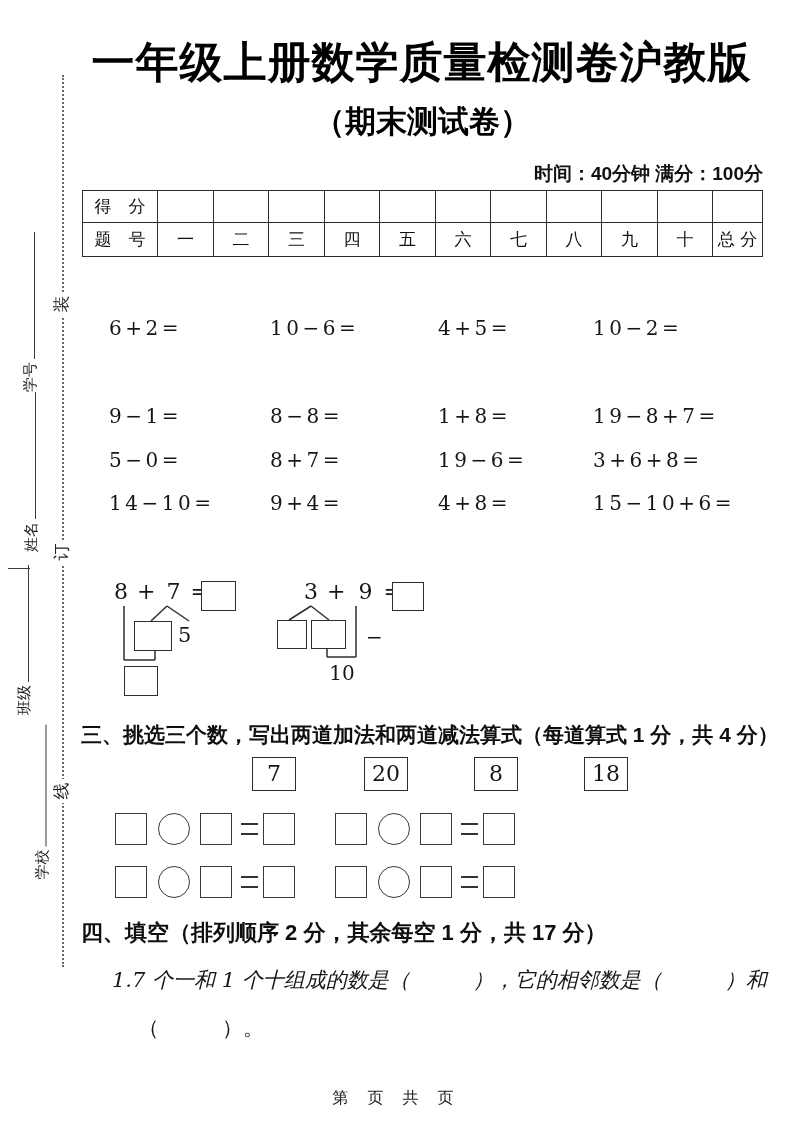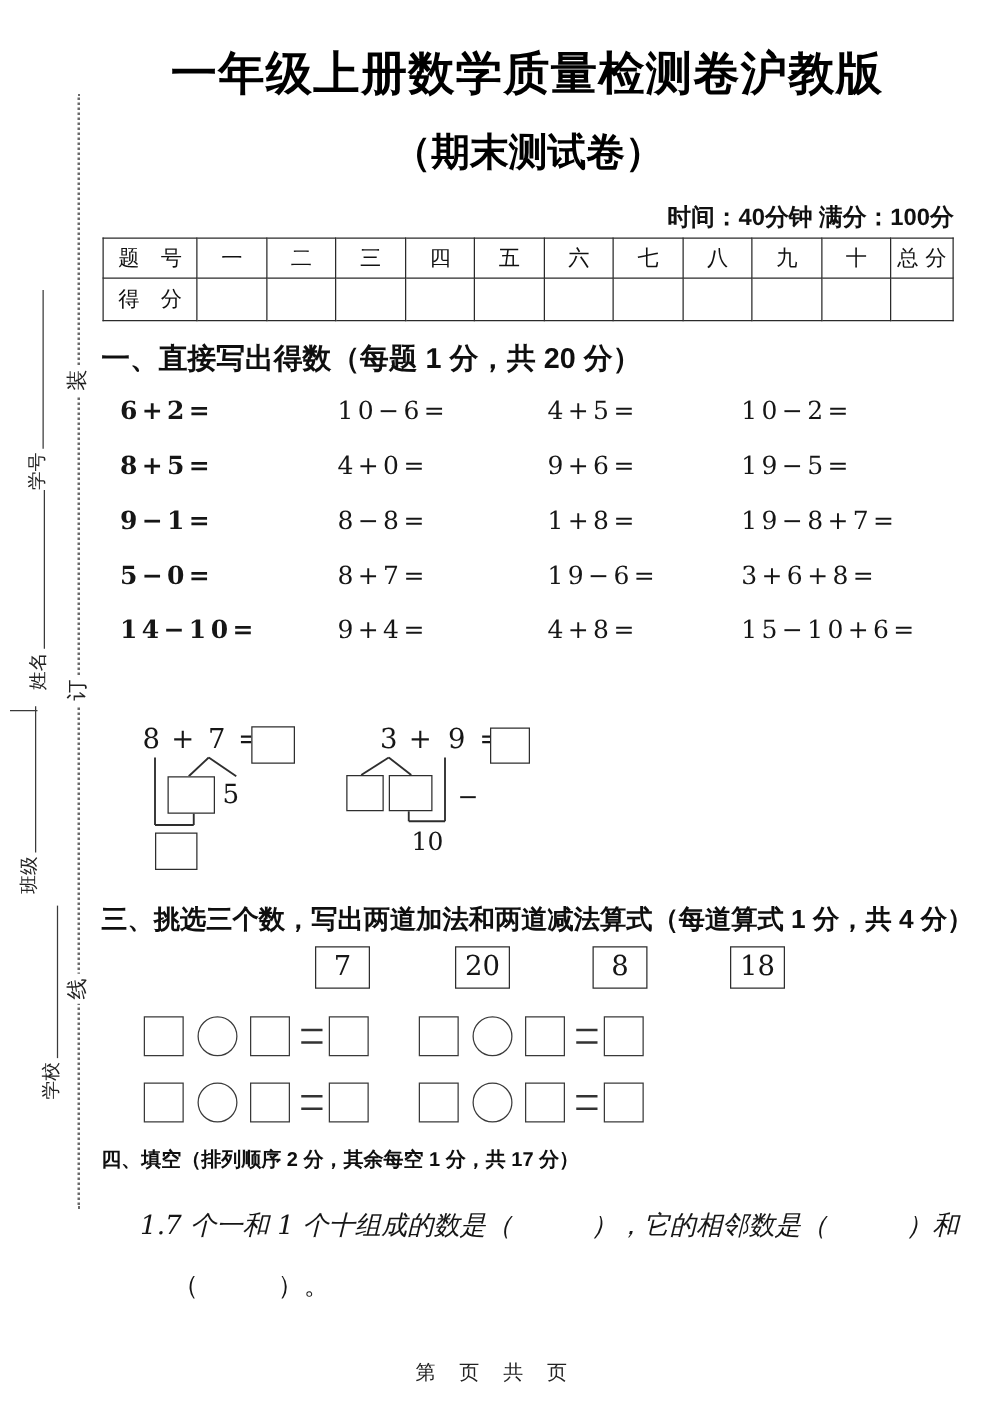--- a/index.html
+++ b/index.html
@@ -4,21 +4,21 @@
 <style>
   html,body { margin:0; padding:0; background:#fff; }
   .page {
     position:relative; width:793px; height:1122px; background:#ffffff;
     font-family:"DejaVu Serif","Liberation Serif",serif; color:#1c1c1c;
     overflow:hidden;
   }
   
   .title {
     position:absolute; top:34px; left:70px; right:20px; text-align:center;
-    font-size:37px; font-weight:900; letter-spacing:1px; color:#000;
+    font-size:43px; font-weight:900; letter-spacing:1px; color:#000;
     font-family:Liberation Serif, serif; white-space:nowrap;
   }
   .subtitle {
     position:absolute; top:101px; left:72px; right:20px; text-align:center;
     font-size:31px; font-weight:800; color:#000;
     font-family:"Liberation Sans","DejaVu Sans",sans-serif;
   }
   .meta {
     position:absolute; top:161px; right:30px; font-size:19px; font-weight:600;
     font-family:"Liberation Sans","DejaVu Sans",sans-serif; color:#111;
@@ -50,26 +50,26 @@
   .fold-tick { position:absolute; left:8px; top:568px; width:22px; height:0;
     border-top:1.6px solid #3a3a3a; }
   
   .sec-heading {
     position:absolute; left:81px; font-weight:700; color:#0f0f0f;
     font-family:"Liberation Sans","DejaVu Sans",sans-serif; white-space:nowrap;
   }
   #h1 { top:271px; font-size:23px; }
   #h2 { top:533px; font-size:23px; }
   #h3 { top:721px; font-size:21px; }
-  #h4 { top:918px; font-size:16px;text-align:center; }
+  #h4 { top:918px; font-size:22px;text-align:center; }
   
   .prow { position:absolute; left:0; width:100%; height:24px; }
   .pcell { position:absolute; font-size:20px; letter-spacing:3.5px;
     color:#161616; white-space:nowrap; }
-  .pc0 { left:96px;font-weight:bold; } .pc1 { left:270px; } .pc2 { left:438px; } .pc3 { left:593px; }
+  .pc0 { left:109px; } .pc1 { left:270px; } .pc2 { left:438px; } .pc3 { left:593px; }
   
   .bond { position:absolute; }
   .bond svg { position:absolute; left:0; top:0; }
   .bond .bx { position:absolute; border:1.5px solid #2e2e2e; background:#fff; }
   .bond-expr { position:absolute; top:2px; display:flex; font-size:22px; color:#161616; }
   .bond-expr span { display:inline-block; }
   .bond-num { position:absolute; font-size:20px; color:#161616; }
   
   .numbox { position:absolute; top:757px; width:42px; height:32px;
     border:1.7px solid #2e2e2e; text-align:center; line-height:32px;
@@ -129,63 +129,56 @@
         <col style="width:55px">
         <col style="width:56px">
         <col style="width:55px">
         <col style="width:56px">
         <col style="width:55px">
         <col style="width:56px">
         <col style="width:55px">
         <col style="width:50px">
     </colgroup>
     <tbody>
+    <tr>
+      <td>得　分</td>
+      <td></td>
+      <td></td>
+      <td></td>
+      <td></td>
+      <td></td>
+      <td></td>
+      <td></td>
+      <td></td>
+      <td></td>
+      <td></td>
+      <td></td>
+    </tr>
     <tr>
       <td>题　号</td>
       <td>一</td>
       <td>二</td>
       <td>三</td>
       <td>四</td>
       <td>五</td>
       <td>六</td>
       <td>七</td>
       <td>八</td>
       <td>九</td>
       <td>十</td>
       <td>总 分</td>
     </tr>
-    <tr>
-      <td>得　分</td>
-      <td></td>
-      <td></td>
-      <td></td>
-      <td></td>
-      <td></td>
-      <td></td>
-      <td></td>
-      <td></td>
-      <td></td>
-      <td></td>
-      <td></td>
-    </tr>
     </tbody>
   </table>
 
-  <div id="h1" class="sec-heading">一、直接写出得数（每题 1 分，共 20 分）</div>
   <div class="prow" style="top:316px">
     <span class="pcell pc0">6+2=</span>
     <span class="pcell pc1">10−6=</span>
     <span class="pcell pc2">4+5=</span>
     <span class="pcell pc3">10−2=</span>
-  </div>
-  <div class="prow" style="top:360px">
-    <span class="pcell pc0">8+5=</span>
-    <span class="pcell pc1">4+0=</span>
-    <span class="pcell pc2">9+6=</span>
-    <span class="pcell pc3">19−5=</span>
   </div>
   <div class="prow" style="top:404px">
     <span class="pcell pc0">9−1=</span>
     <span class="pcell pc1">8−8=</span>
     <span class="pcell pc2">1+8=</span>
     <span class="pcell pc3">19−8+7=</span>
   </div>
   <div class="prow" style="top:448px">
     <span class="pcell pc0">5−0=</span>
     <span class="pcell pc1">8+7=</span>

